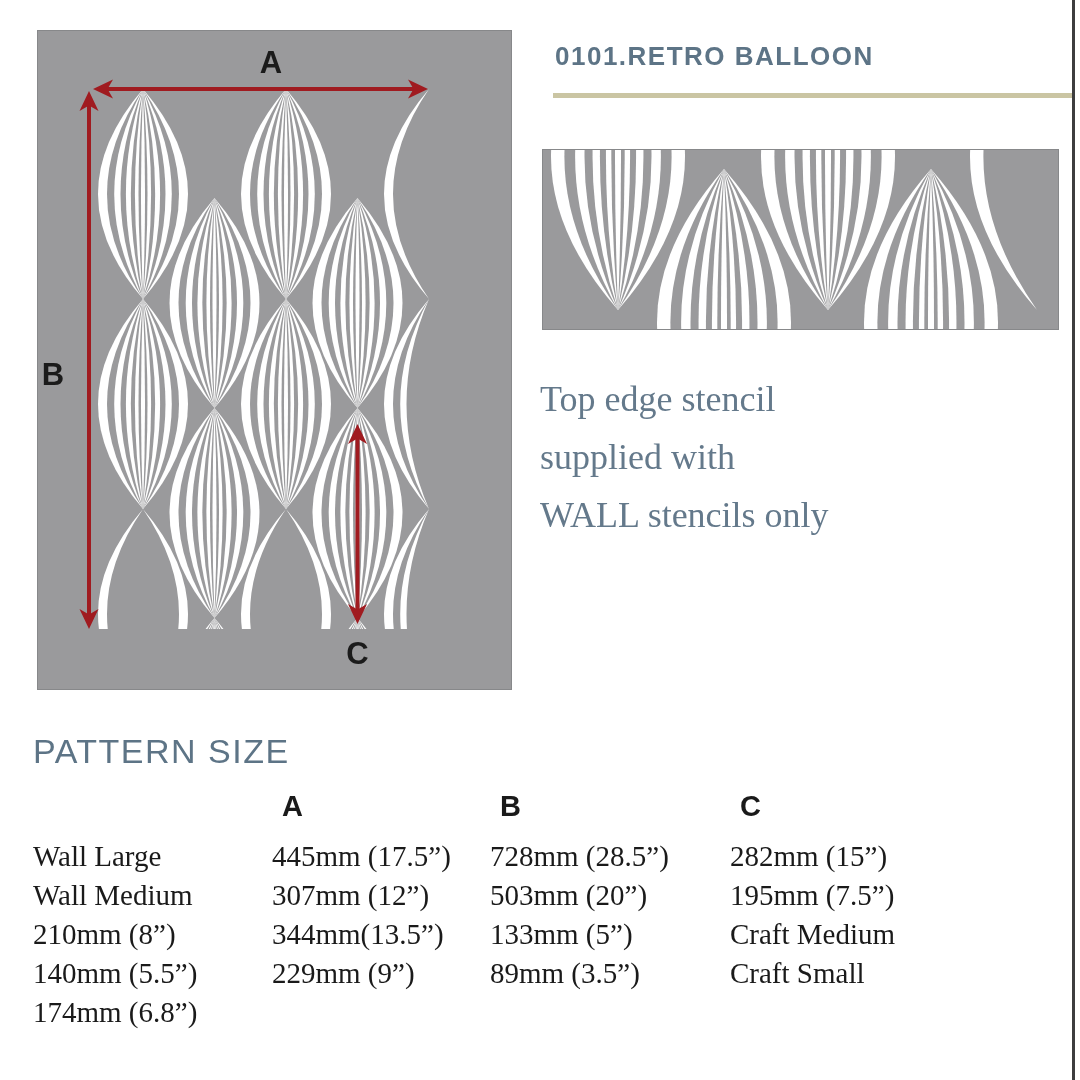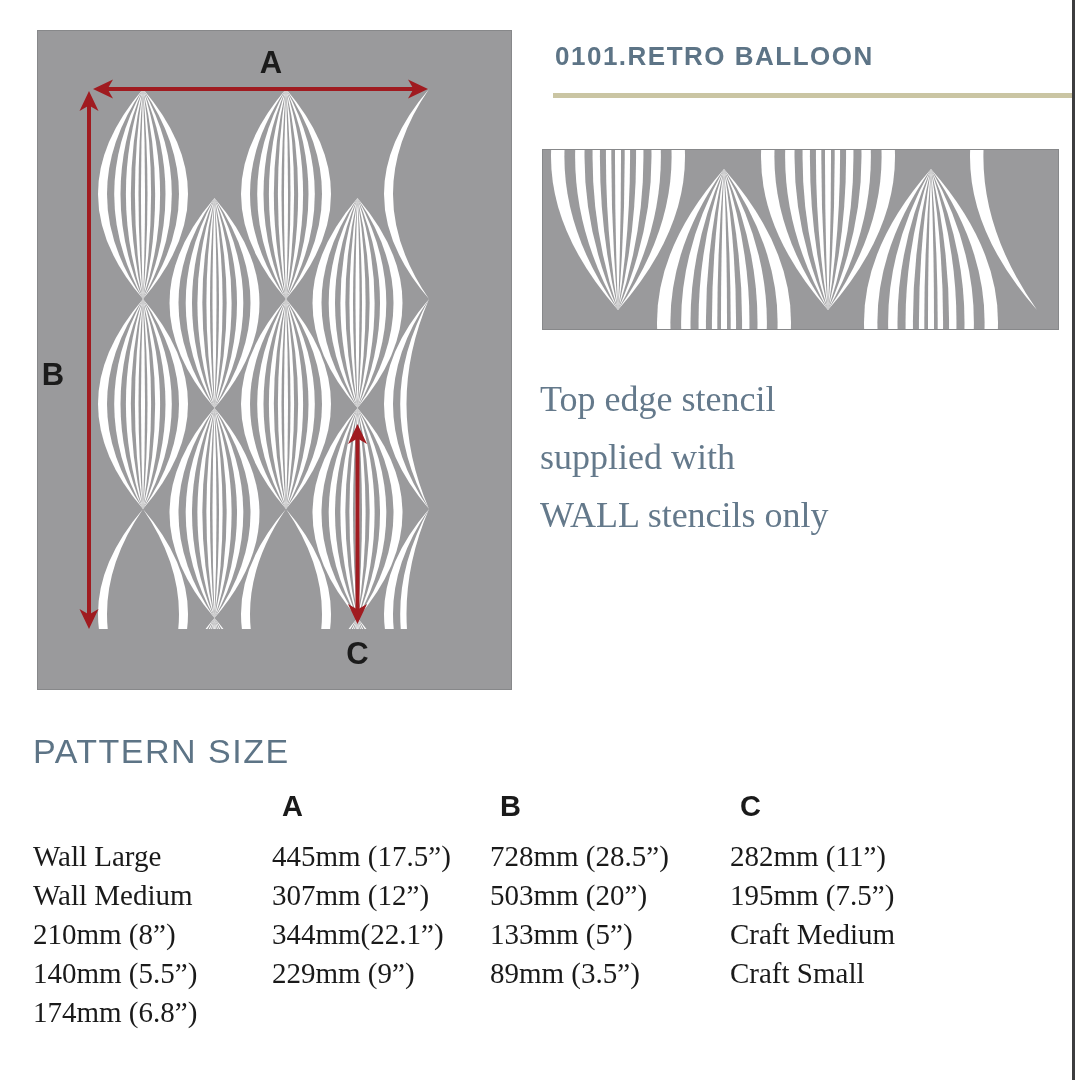--- a/index.html
+++ b/index.html
@@ -257,29 +257,29 @@
 
   <div id="size-table">
     <div class="hdr"></div>
     <div class="hdr">A</div>
     <div class="hdr">B</div>
     <div class="hdr">C</div>
 
     <div class="cell">Wall Large</div>
     <div class="cell">445mm (17.5”)</div>
     <div class="cell">728mm (28.5”)</div>
-    <div class="cell">282mm (11”)</div>
+    <div class="cell">282mm (15”)</div>
 
     <div class="cell">Wall Medium</div>
     <div class="cell">307mm (12”)</div>
     <div class="cell">503mm (20”)</div>
     <div class="cell">195mm (7.5”)</div>
 
     <div class="cell">210mm (8”)</div>
-    <div class="cell">344mm(22.1”)</div>
+    <div class="cell">344mm(13.5”)</div>
     <div class="cell">133mm (5”)</div>
 
     <div class="cell">Craft Medium</div>
     <div class="cell">140mm (5.5”)</div>
     <div class="cell">229mm (9”)</div>
     <div class="cell">89mm (3.5”)</div>
 
     <div class="cell">Craft Small</div>
     <div class="cell">174mm (6.8”)</div>
   </div>

